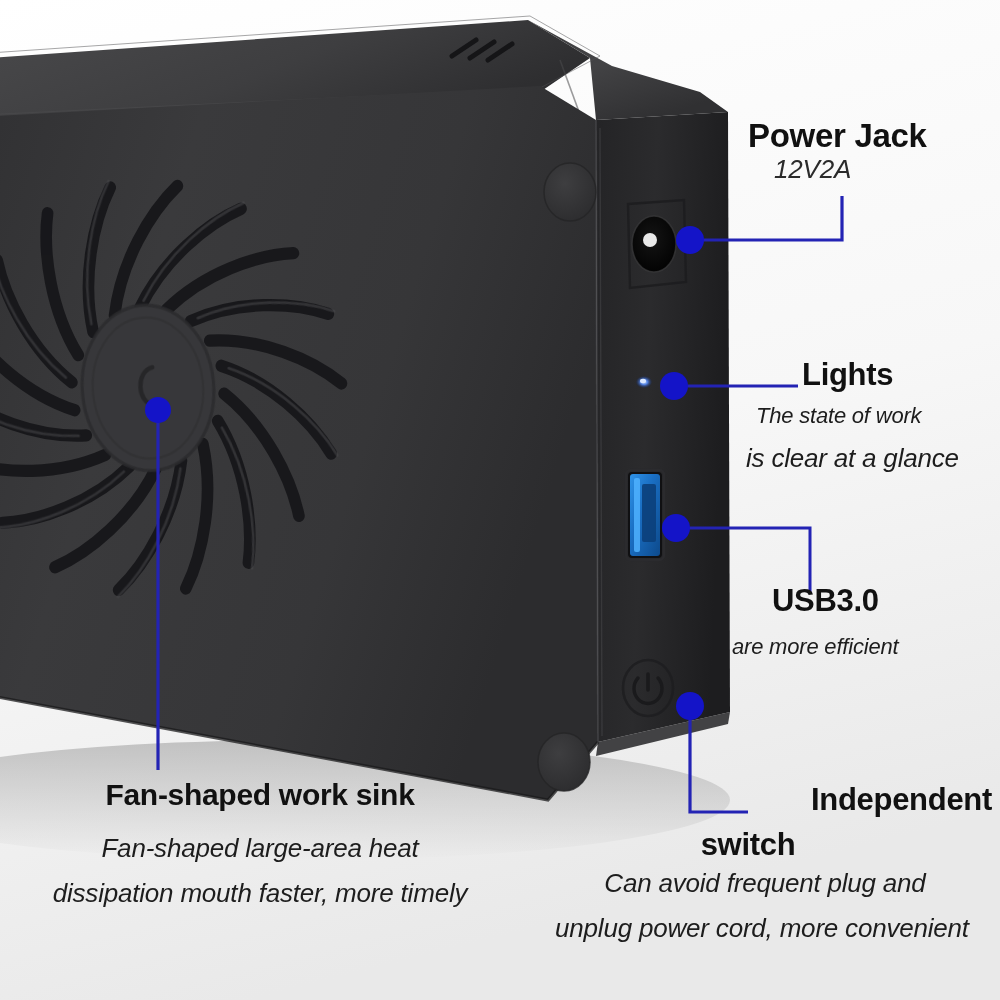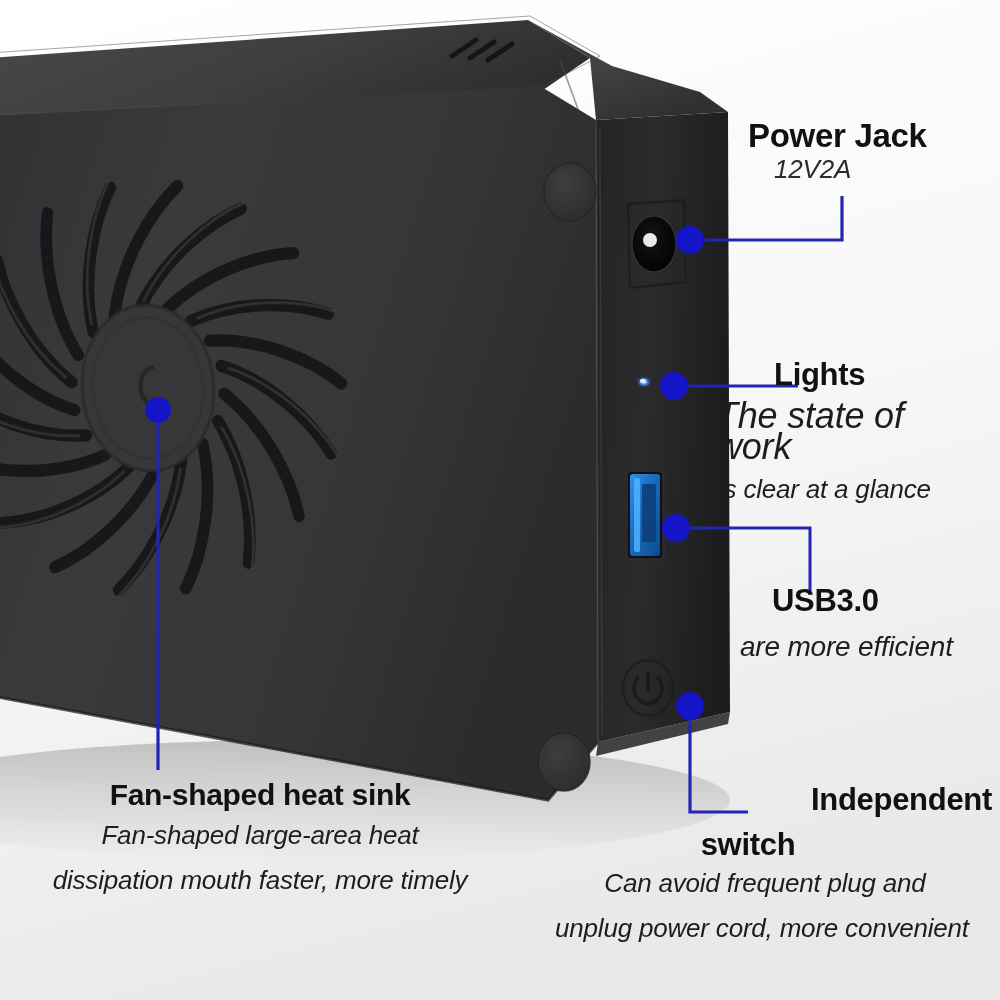--- a/index.html
+++ b/index.html
@@ -16,33 +16,33 @@
 
   
   .txt{position:absolute;color:#111;}
   .hd{font-weight:bold;letter-spacing:-.3px;}
   .sub{font-weight:400;letter-spacing:-.2px;font-style:italic;}
 
   #pj-wrap{left:748px;top:118px;width:250px;text-align:left;}
   #pj-title{font-size:33px;line-height:36px;}
   #pj-sub{font-size:26px;line-height:30px;margin-left:26px;color:#2b2b2b;}
 
-  #lt-wrap{left:716px;top:358px;width:256px;}
+  #lt-wrap{left:744px;top:358px;width:256px;}
   #lt-title{font-size:31px;line-height:34px;margin-left:58px;}
-  #lt-l1{font-size:36px;line-height:31px;margin-top:8px;color:#1d1d1d;}
+  #lt-l1{font-size:22px;line-height:31px;margin-top:8px;margin-left:12px;color:#1d1d1d;}
   #lt-l2{font-size:26px;line-height:31px;margin-top:12px;margin-left:2px;color:#1d1d1d;}
 
   #usb-wrap{left:720px;top:584px;width:280px;}
   #usb-title{font-size:31px;line-height:34px;margin-left:52px;}
   #usb-l1{font-size:25px;line-height:30px;margin-top:6px;color:#1d1d1d;}
-  #usb-l2{font-size:28px;line-height:30px;margin-top:14px;margin-left:20px;color:#1d1d1d;}
+  #usb-l2{font-size:22px;line-height:30px;margin-top:14px;margin-left:12px;color:#1d1d1d;}
 
   #fan-wrap{left:10px;top:778px;width:500px;text-align:center;}
   #fan-title{font-size:30px;line-height:34px;}
-  #fan-l1{font-size:26px;line-height:31px;margin-top:8px;color:#1d1d1d;}
+  #fan-l1{font-size:26px;line-height:31px;margin-top:21px;color:#1d1d1d;}
   #fan-l2{font-size:26px;line-height:31px;margin-top:14px;color:#1d1d1d;}
 
   #sw-wrap{left:530px;top:782px;width:470px;text-align:center;}
   #sw-t1{font-size:31px;line-height:35px;text-align:right;padding-right:8px;}
   #sw-t2{font-size:31px;line-height:35px;margin-top:10px;text-align:center;padding-right:34px;}
   #sw-l1{font-size:26px;line-height:31px;margin-top:6px;color:#1d1d1d;}
   #sw-l2{font-size:26px;line-height:31px;margin-top:14px;margin-left:-6px;color:#1d1d1d;}
 </style>
 </head>
 <body>
@@ -248,21 +248,21 @@
     <div class="sub" id="lt-l1">The state of work</div>
     <div class="sub" id="lt-l2">is clear at a glance</div>
   </div>
 
   <div class="txt" id="usb-wrap">
     <div class="hd" id="usb-title">USB3.0</div>
     <div class="sub" id="usb-l2">are more efficient</div>
   </div>
 
   <div class="txt" id="fan-wrap">
-    <div class="hd" id="fan-title">Fan-shaped heat sink</div>
+    <div class="hd" id="fan-title">Fan-shaped work sink</div>
     <div class="sub" id="fan-l1">Fan-shaped large-area heat</div>
     <div class="sub" id="fan-l2">dissipation mouth faster, more timely</div>
   </div>
 
   <div class="txt" id="sw-wrap">
     <div class="hd" id="sw-t1">Independent</div>
     <div class="hd" id="sw-t2">switch</div>
     <div class="sub" id="sw-l1">Can avoid frequent plug and</div>
     <div class="sub" id="sw-l2">unplug power cord, more convenient</div>
   </div>

